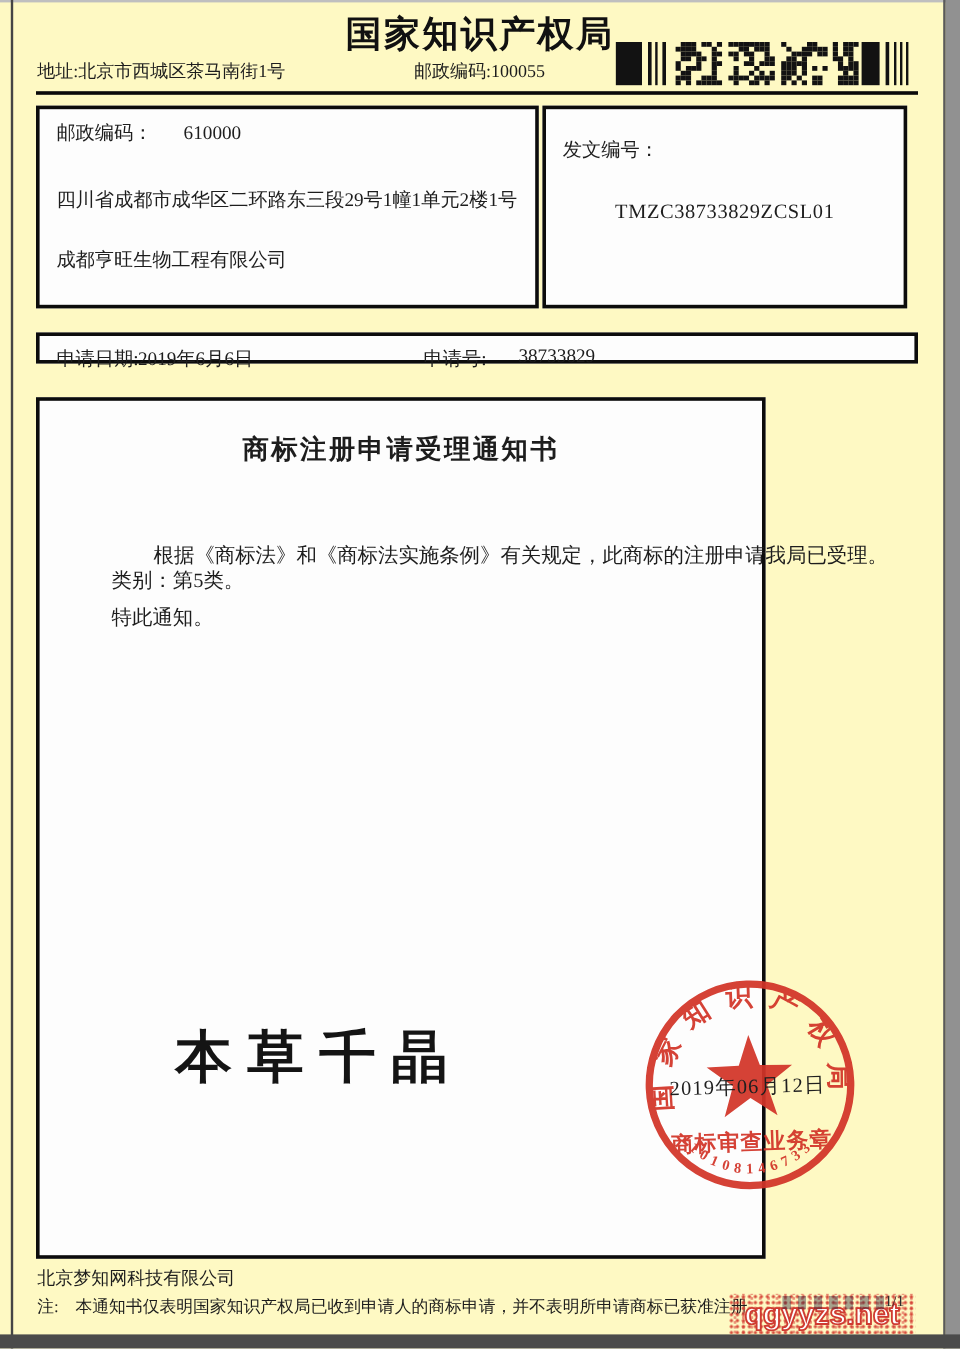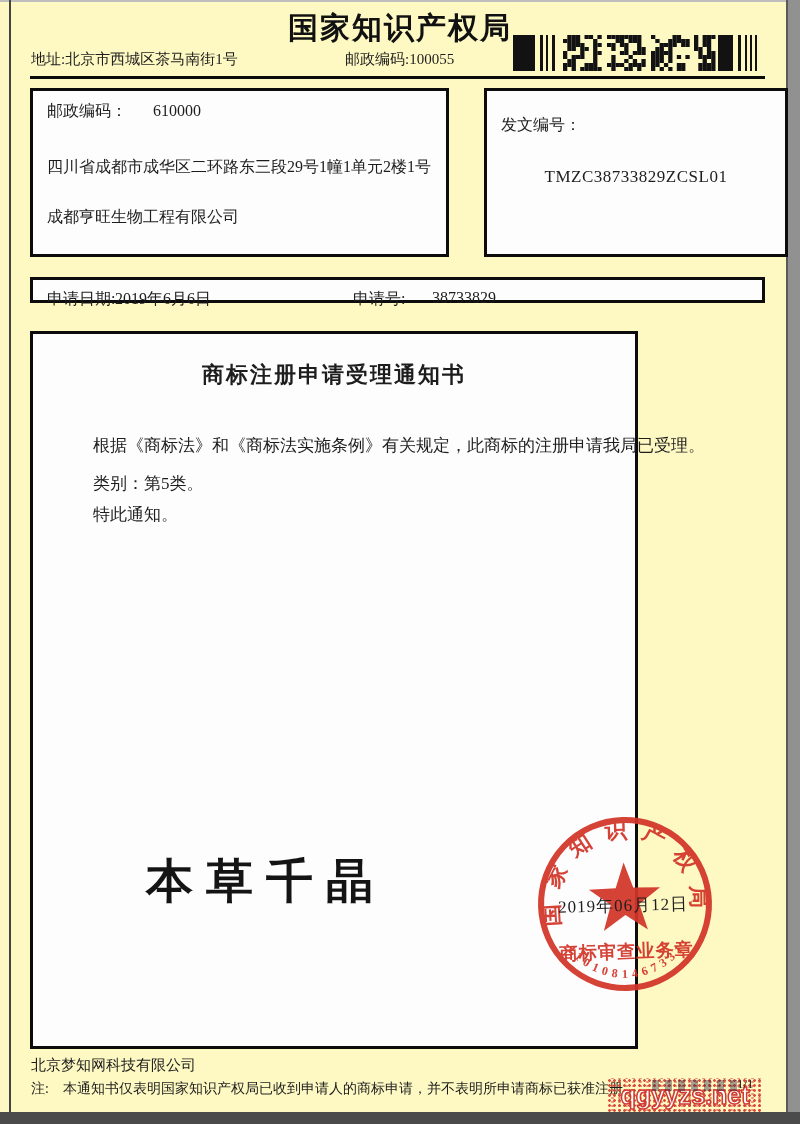--- a/index.html
+++ b/index.html
@@ -17,34 +17,34 @@
   .hdr-addr{position:absolute;left:31px;top:50px;font-size:15px;}
   .hdr-postal{position:absolute;left:345px;top:50px;font-size:15px;}
   .barcode{position:absolute;left:513px;top:33px;width:245px;height:40px;}
   .rule{position:absolute;left:30px;top:76px;width:735px;height:3px;background:#0a0a0a;}
 
   .box{position:absolute;border:3px solid #0c0c0c;background:#fdfdfd;box-sizing:border-box;}
   .recipient{left:30px;top:88px;width:419px;height:169px;}
   .recipient .rl{position:absolute;left:14px;font-size:16px;white-space:nowrap;}
   .rl1{top:10px;} .rl2{top:66px;} .rl3{top:116px;}
   .r-postal-val{margin-left:26px;}
-  .dispatch{left:484px;top:88px;width:304px;height:169px;}
+  .dispatch{left:452px;top:88px;width:304px;height:169px;}
   .d-label{position:absolute;left:14px;top:24px;font-size:16px;}
   .d-value{position:absolute;left:0;top:76px;width:100%;text-align:center;
            font-size:17px;letter-spacing:.5px;}
   .meta{left:30px;top:277px;width:735px;height:26px;font-family:Liberation Serif, serif;}
   .meta span{position:absolute;top:9px;font-size:16px;white-space:nowrap;}
   .m1{left:14px;} .m2{left:82px;} .m3{left:320px;} .m4{left:399px;}
 
   .main{left:30px;top:331px;width:608px;height:718px;}
   .n-title{position:absolute;left:0;top:26px;width:100%;text-align:center;
            font-size:22px;font-weight:600;letter-spacing:2px;}
   .n-addr{position:absolute;left:15px;top:74px;font-size:17px;}
   .n-p{position:absolute;left:60px;font-size:17px;white-space:nowrap;}
-  .p1{top:100px;} .p2{top:138px;} .p3{top:169px;}
+  .p1{top:117px;margin-left:35px;} .p2{top:138px;} .p3{top:169px;}
   .tm{position:absolute;left:85px;top:516px;font-size:47px;font-weight:700;
       letter-spacing:13px;color:#141414;margin-left:28px;}
 
   .seal-wrap{position:absolute;left:500px;top:481px;width:184px;height:178px;transform:rotate(-2deg);}
   .seal-svg{width:100%;height:100%;opacity:.93;}
   .seal-svg text{font-family:"Liberation Serif","DejaVu Serif",serif;}
   .ring-t{font-size:22px;font-weight:700;letter-spacing:13px;}
   .office-t{font-size:18px;font-weight:700;letter-spacing:1px;}
   .ser-t{font-size:12px;font-weight:700;letter-spacing:4.5px;}
   .stamp-date{position:absolute;left:525px;top:560px;font-size:17px;letter-spacing:1px;

